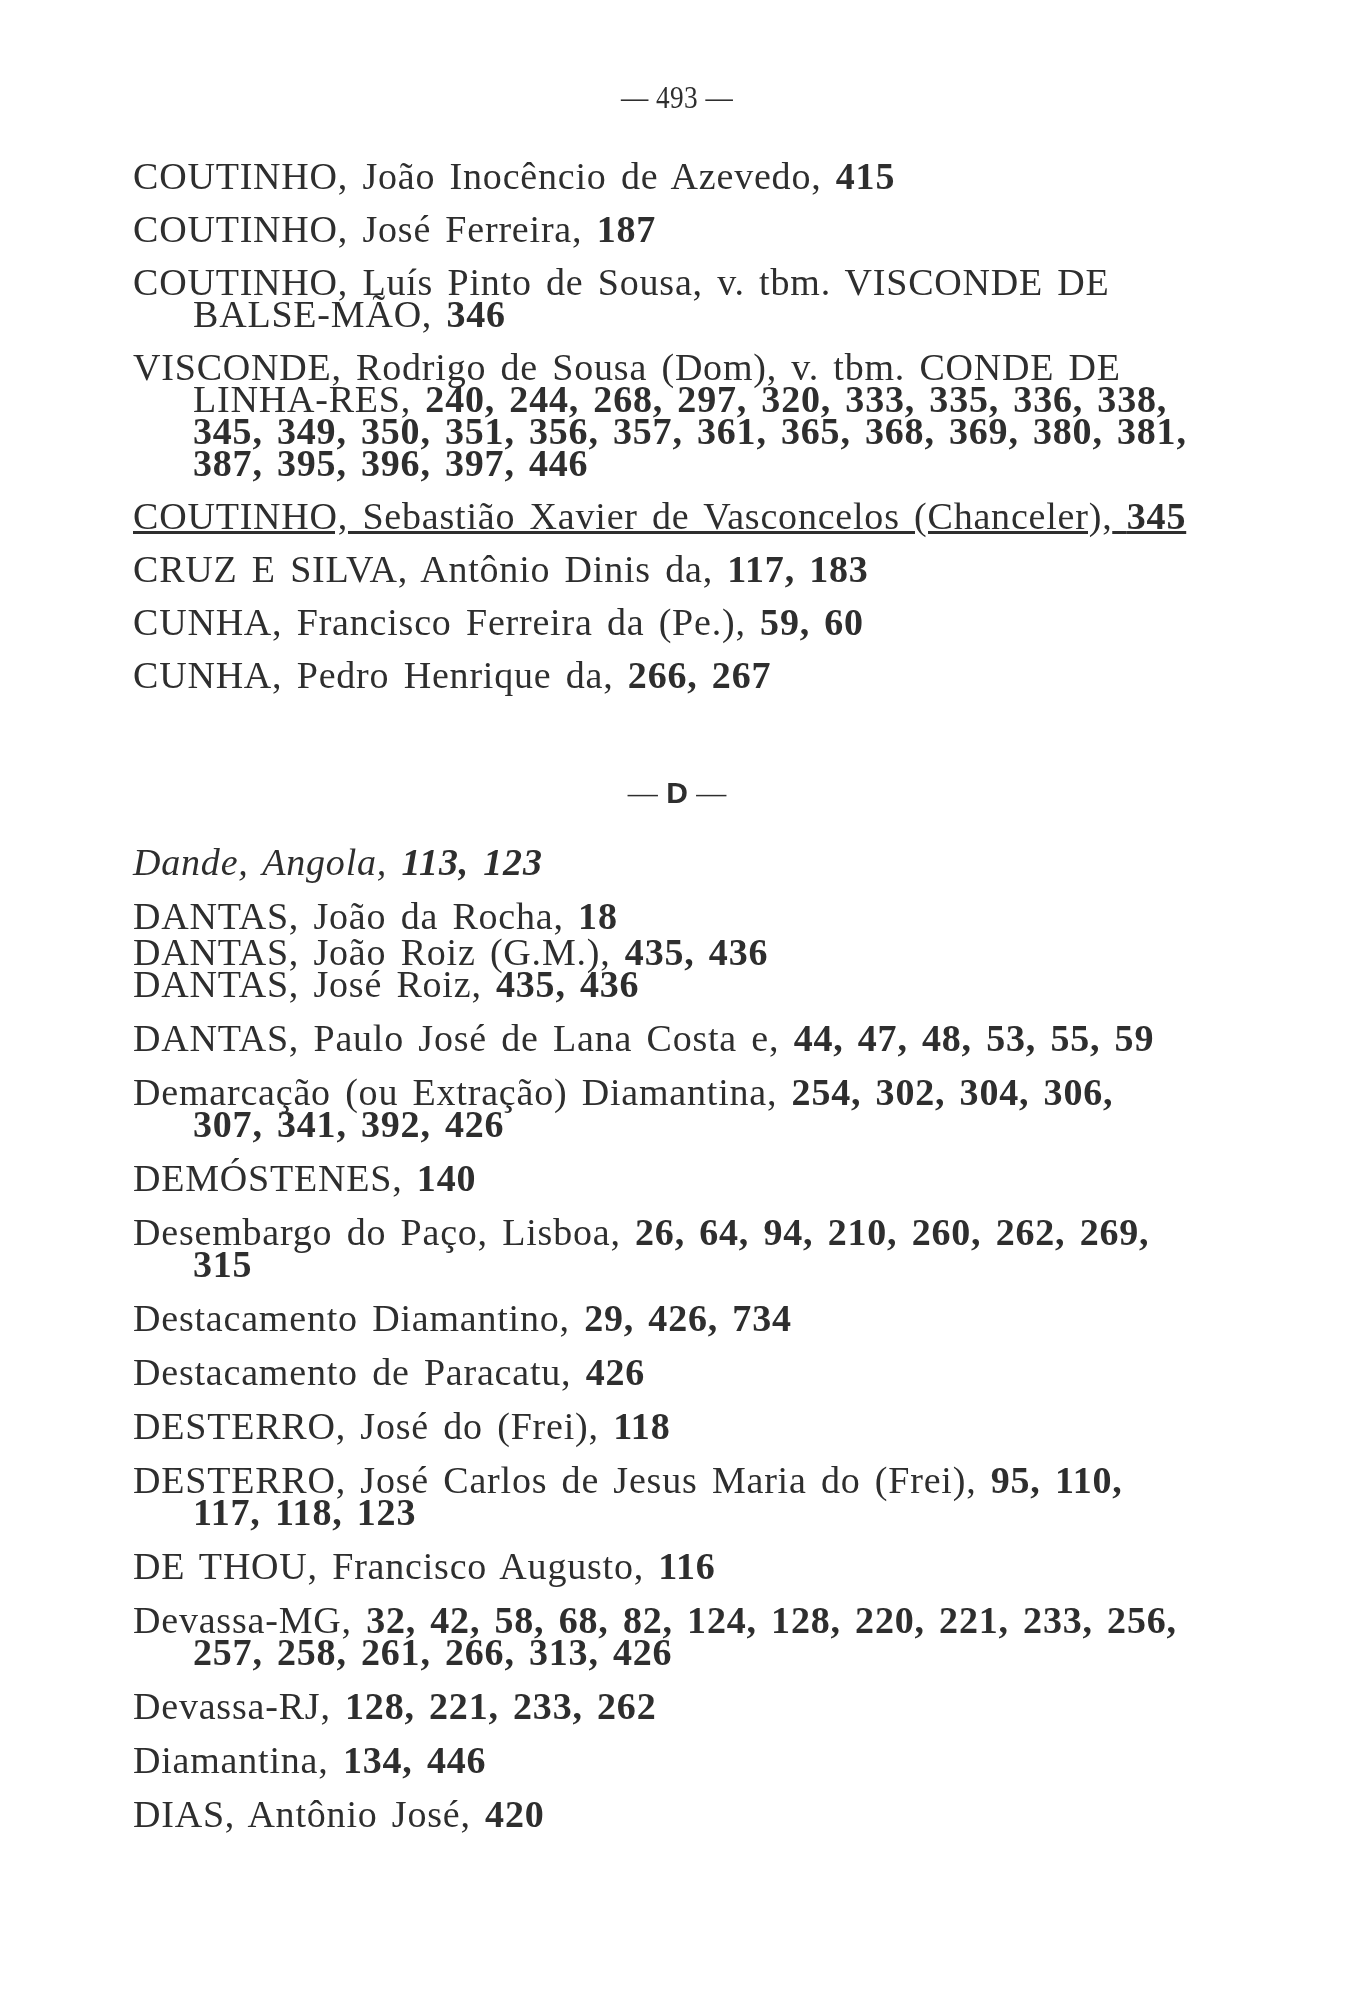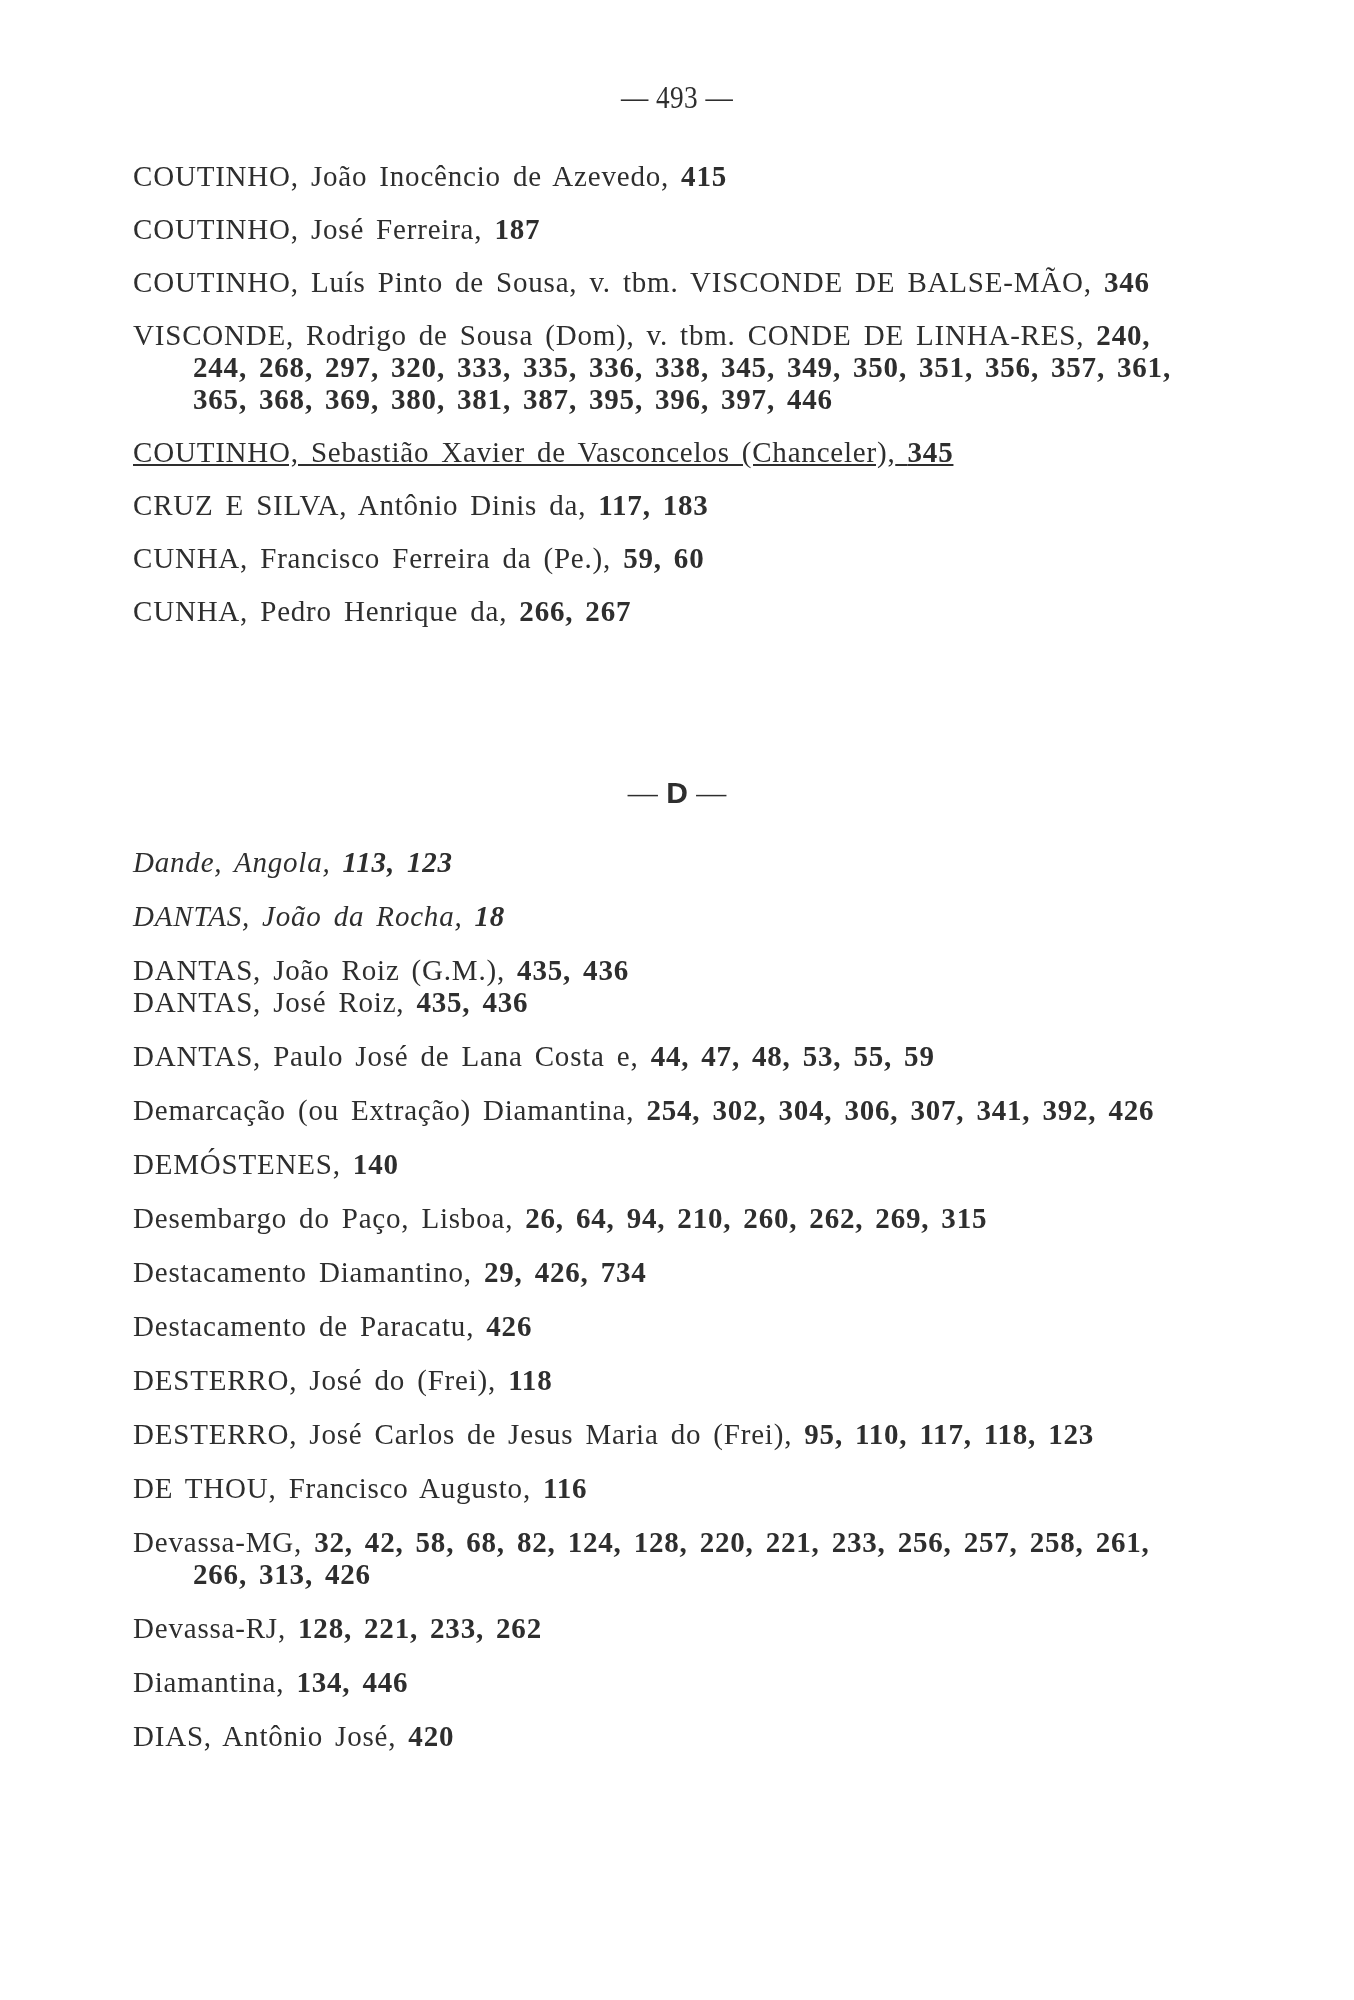--- a/index.html
+++ b/index.html
@@ -24,21 +24,21 @@
     font-size: 31px;
     letter-spacing: 0.5px;
     transform: scaleX(0.88);
   }
   .section {
     position: absolute;
     left: 133px;
     width: 1060px;
   }
   .entry {
-    font-size: 29px;
+    font-size: 38px;
     line-height: 32px;
     letter-spacing: 0.8px;
     word-spacing: 4px;
     padding-left: 60px;
     text-indent: -60px;
     margin: 0;
     transform-origin: left top;
   }
   .entry .pages { font-weight: bold; }
   .letter-heading {
@@ -70,21 +70,21 @@
 </div>
 
 <div class="letter-heading">
   <span class="dash">—</span>
   <span>D</span>
   <span class="dash">—</span>
 </div>
 
 <div class="section" style="top:846px;">
   <p class="entry" style="margin-bottom:22px;font-style:italic;"><span>Dande, Angola,</span> <span class="pages">113, 123</span></p>
-  <p class="entry" style="margin-bottom:22px;font-style:italic;"><span>DANTAS, João da Rocha,</span> <span class="pages">18</span></p>
+  <p class="entry" style="margin-bottom:4px;"><span>DANTAS, João da Rocha,</span> <span class="pages">18</span></p>
   <p class="entry" style=""><span>DANTAS, João Roiz (G.M.),</span> <span class="pages">435, 436</span></p>
   <p class="entry" style="margin-bottom:22px;"><span>DANTAS, José Roiz,</span> <span class="pages">435, 436</span></p>
   <p class="entry" style="margin-bottom:22px;"><span>DANTAS, Paulo José de Lana Costa e,</span> <span class="pages">44, 47, 48, 53, 55, 59</span></p>
   <p class="entry" style="margin-bottom:22px;"><span>Demarcação (ou Extração) Diamantina,</span> <span class="pages">254, 302, 304, 306, 307, 341, 392, 426</span></p>
   <p class="entry" style="margin-bottom:22px;"><span>DEMÓSTENES,</span> <span class="pages">140</span></p>
   <p class="entry" style="margin-bottom:22px;"><span>Desembargo do Paço, Lisboa,</span> <span class="pages">26, 64, 94, 210, 260, 262, 269, 315</span></p>
   <p class="entry" style="margin-bottom:22px;"><span>Destacamento Diamantino,</span> <span class="pages">29, 426, 734</span></p>
   <p class="entry" style="margin-bottom:22px;"><span>Destacamento de Paracatu,</span> <span class="pages">426</span></p>
   <p class="entry" style="margin-bottom:22px;"><span>DESTERRO, José do (Frei),</span> <span class="pages">118</span></p>
   <p class="entry" style="margin-bottom:22px;"><span>DESTERRO, José Carlos de Jesus Maria do (Frei),</span> <span class="pages">95, 110, 117, 118, 123</span></p>

